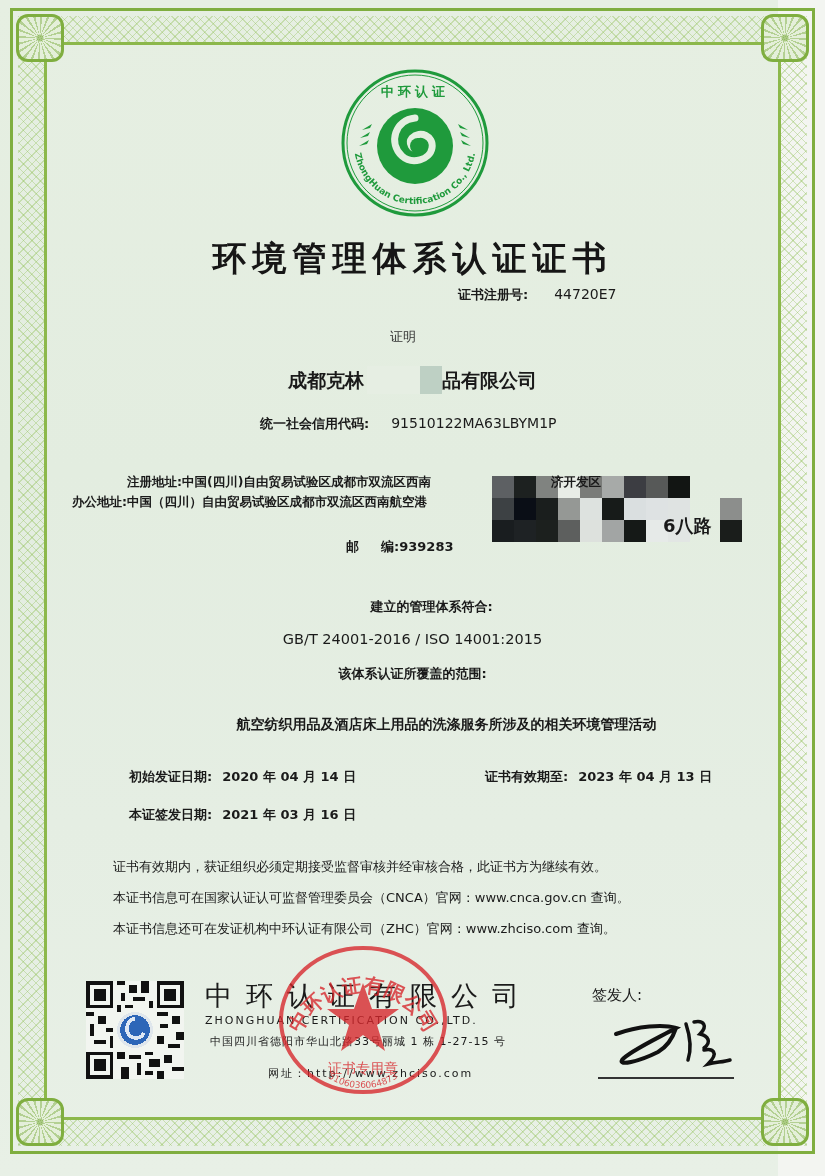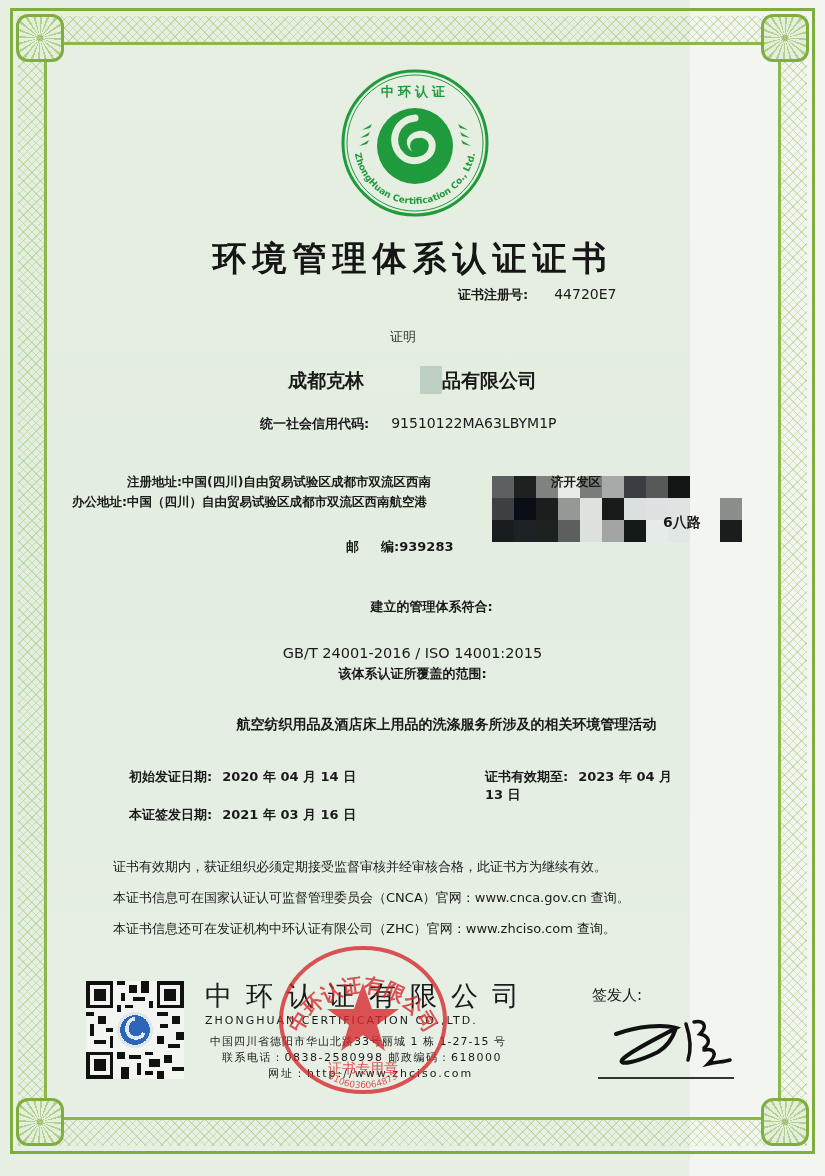--- a/index.html
+++ b/index.html
@@ -1,20 +1,20 @@
 <!DOCTYPE html>
 <html><head>
 <meta charset="utf-8">
 <style>
   * { margin: 0; padding: 0; box-sizing: border-box; }
   html, body { width: 825px; height: 1176px; overflow: hidden; background: #f3f5f1; }
   body { font-family: "DejaVu Sans", "Liberation Sans", sans-serif; color: #1a1a1a; position: relative; }
 
   .sheet {
-    position: absolute; left: 0; top: 0; width: 690px; height: 1176px;
+    position: absolute; left: 0; top: 0; width: 778px; height: 1176px;
     background: linear-gradient(180deg, #e6efe2 0%, #e3ede0 40%, #e5eee3 70%, #e8f0e6 100%);
   }
 
   
   .frame-outer {
     position: absolute; left: 10px; top: 8px; width: 805px; height: 1146px;
     border: 3px solid #7fae3f;
   }
   .frame-band {
     position: absolute; left: 18px; top: 16px; width: 789px; height: 1130px;
@@ -69,21 +69,21 @@
   .addr3 { left: 72px; top: 514px; }
   .postal { position: absolute; left: 346px; top: 538px; font-size: 13px; font-weight: bold; }
   .postal .sp { display: inline-block; width: 22px; }
 
   .mosaic { position: absolute; left: 492px; top: 476px; display: grid;
     grid-template-columns: repeat(9, 22px); grid-template-rows: repeat(3, 22px); }
   .mosaic div { width: 22px; height: 22px; }
 
   .center { position: absolute; left: 0; width: 825px; text-align: center; }
   .std-label { top: 598px; font-size: 13px; font-weight: bold; padding-left: 38px; }
-  .std { top: 631px; font-size: 14.5px; margin-top: 14px; }
+  .std { top: 631px; font-size: 14.5px; }
   .scope-label { top: 665px; font-size: 13px; font-weight: bold; }
   .scope { top: 716px; font-size: 14px; font-weight: bold; margin-left: 34px; }
 
   .date { position: absolute; font-size: 13px; font-weight: bold; }
   .date .val { margin-left: 10px; }
   .d1 { left: 129px; top: 768px; }
   .d2 { left: 485px; top: 768px; }
   .d3 { left: 129px; top: 806px; }
 
   .note { position: absolute; left: 113px; font-size: 13px; white-space: nowrap; }
@@ -184,21 +184,21 @@
       <div style="background:#1e2224"></div>
       <div style="background:#1c201e"></div>
       <div style="background:#5d5f5e"></div>
       <div style="background:#dde1dd"></div>
       <div style="background:#a2a5a4"></div>
       <div style="background:#151917"></div>
       <div style="background:#e6eae8"></div>
       <div style="background:#e2e6e4"></div>
   </div>
   <div class="addr" style="left:551px;top:474px;font-size:12.5px;">济开发区</div>
-  <div class="addr" style="left:663px;top:514px;font-size:14px;text-align:right;">6八路</div>
+  <div class="addr" style="left:663px;top:514px;font-size:18px;text-align:right;">6八路</div>
   <div style="position:absolute;left:720px;top:498px;width:22px;height:22px;background:#8c8e8c;"></div>
   <div style="position:absolute;left:720px;top:520px;width:22px;height:22px;background:#1a1d1b;"></div>
 
   <div class="postal">
     <span>邮</span><span class="sp"></span><span>编:</span><span>939283</span>
   </div>
 
   <div class="center std-label">建立的管理体系符合:</div>
   <div class="center std">GB/T 24001-2016 / ISO 14001:2015</div>
   <div class="center scope-label">该体系认证所覆盖的范围:</div>
@@ -234,21 +234,20 @@
       <path d="M8 18h2v2h-2z M11 19h3v1h-3z M9 22h2v3h-2z M13 21h1v3h-1z M15 18h2v1h-2z M16 20h3v2h-3z M20 19h2v2h-2z M22 22h3v1h-3z M18 23h2v2h-2z M15 23h2v1h-2z"></path>
     </g>
     <circle cx="12.5" cy="12.5" r="4.6" fill="#dfe6ec"></circle>
     <circle cx="12.5" cy="12.5" r="3.8" fill="#2d66b8"></circle>
     <path d="M12.5 9.6 C 10.4 9.8, 9.8 12.6, 11.2 14 C 12.3 15, 14.4 14.6, 14.7 13.2" fill="none" stroke="#dfe8f4" stroke-width="0.9"></path>
   </svg>
 
   <div class="org-cn">中环认证有限公司</div>
   <div class="org-en">ZHONGHUAN CERTIFICATION CO.,LTD.</div>
   <div class="org-addr">中国四川省德阳市华山北路33号丽城 1 栋 1-27-15 号</div>
-  <div class="org-tel">联系电话：0838-2580998 邮政编码：618000</div>
   <div class="org-web">网址：http://www.zhciso.com</div>
 
   <svg class="seal" viewBox="0 0 190 150">
     <defs>
       <path id="sealTop" d="M 30 95 A 68 68 0 0 1 160 95"></path>
       <path id="sealBot" d="M 40 110 A 62 62 0 0 0 150 110"></path>
     </defs>
     <ellipse cx="95" cy="75" rx="82" ry="72" fill="none" stroke="#d7262b" stroke-width="4"></ellipse>
     <polygon points="95,38 104,64 131,64 109,80 117,106 95,90 73,106 81,80 59,64 86,64" fill="#d7262b"></polygon>
     <text font-size="20" fill="#d7262b" font-weight="bold"><textPath href="#sealTop" startOffset="50%" text-anchor="middle">中环认证有限公司</textPath></text>

